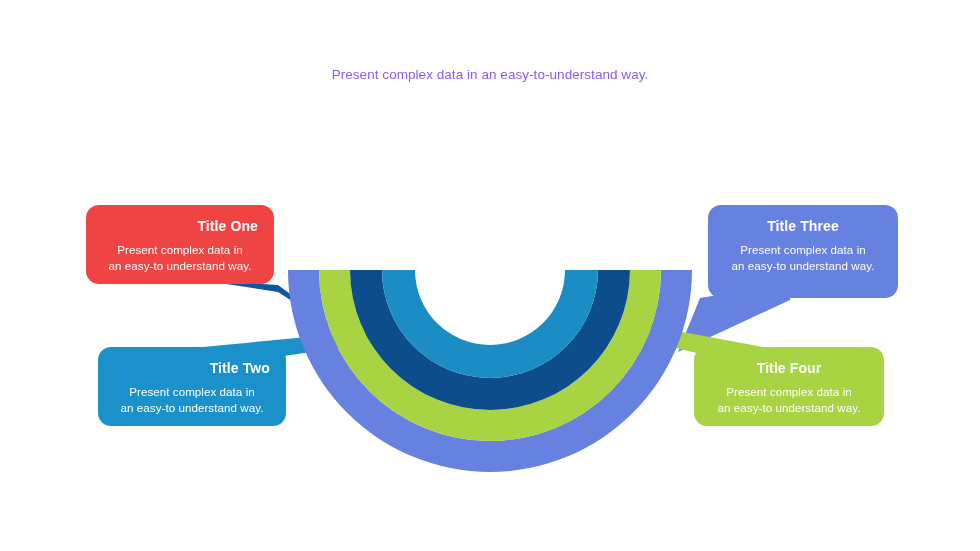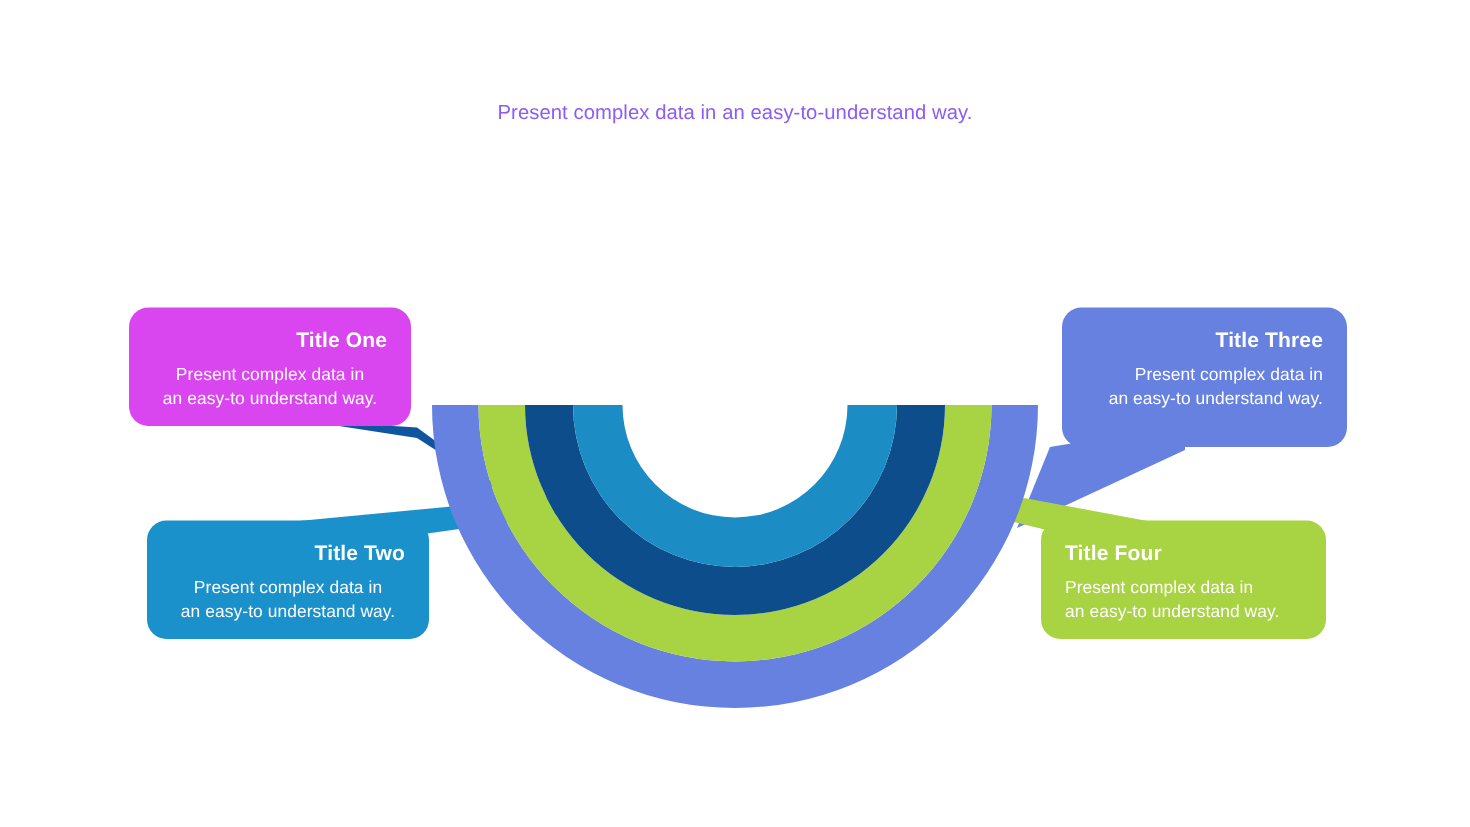--- a/index.html
+++ b/index.html
@@ -77,21 +77,21 @@
     letter-spacing: 0.05px;
   }
   .card-body span { display: block; }
 
   
   #card-one {
     left: 86px;
     top: 205px;
     width: 188px;
     height: 79px;
-    background: #d946ef;
+    background: #ef4444;
     text-align: right;
   }
   #card-one .card-body { text-align: center; }
 
   
   #card-two {
     left: 98px;
     top: 347px;
     width: 188px;
     height: 79px;
@@ -100,31 +100,31 @@
   }
   #card-two .card-body { text-align: center; }
 
   
   #card-three {
     left: 708px;
     top: 205px;
     width: 190px;
     height: 93px;
     background: #6781e0;
-    text-align: right;
+    text-align: center;
   }
 
   
   #card-four {
     left: 694px;
     top: 347px;
     width: 190px;
     height: 79px;
     background: #a8d342;
-    text-align: left;
+    text-align: center;
   }
 </style>
 </head>
 <body>
 
 <div id="slide">
 
   <div id="header">
     <p id="page-subtitle">Present complex data in an easy-to-understand way.</p>
   </div>

